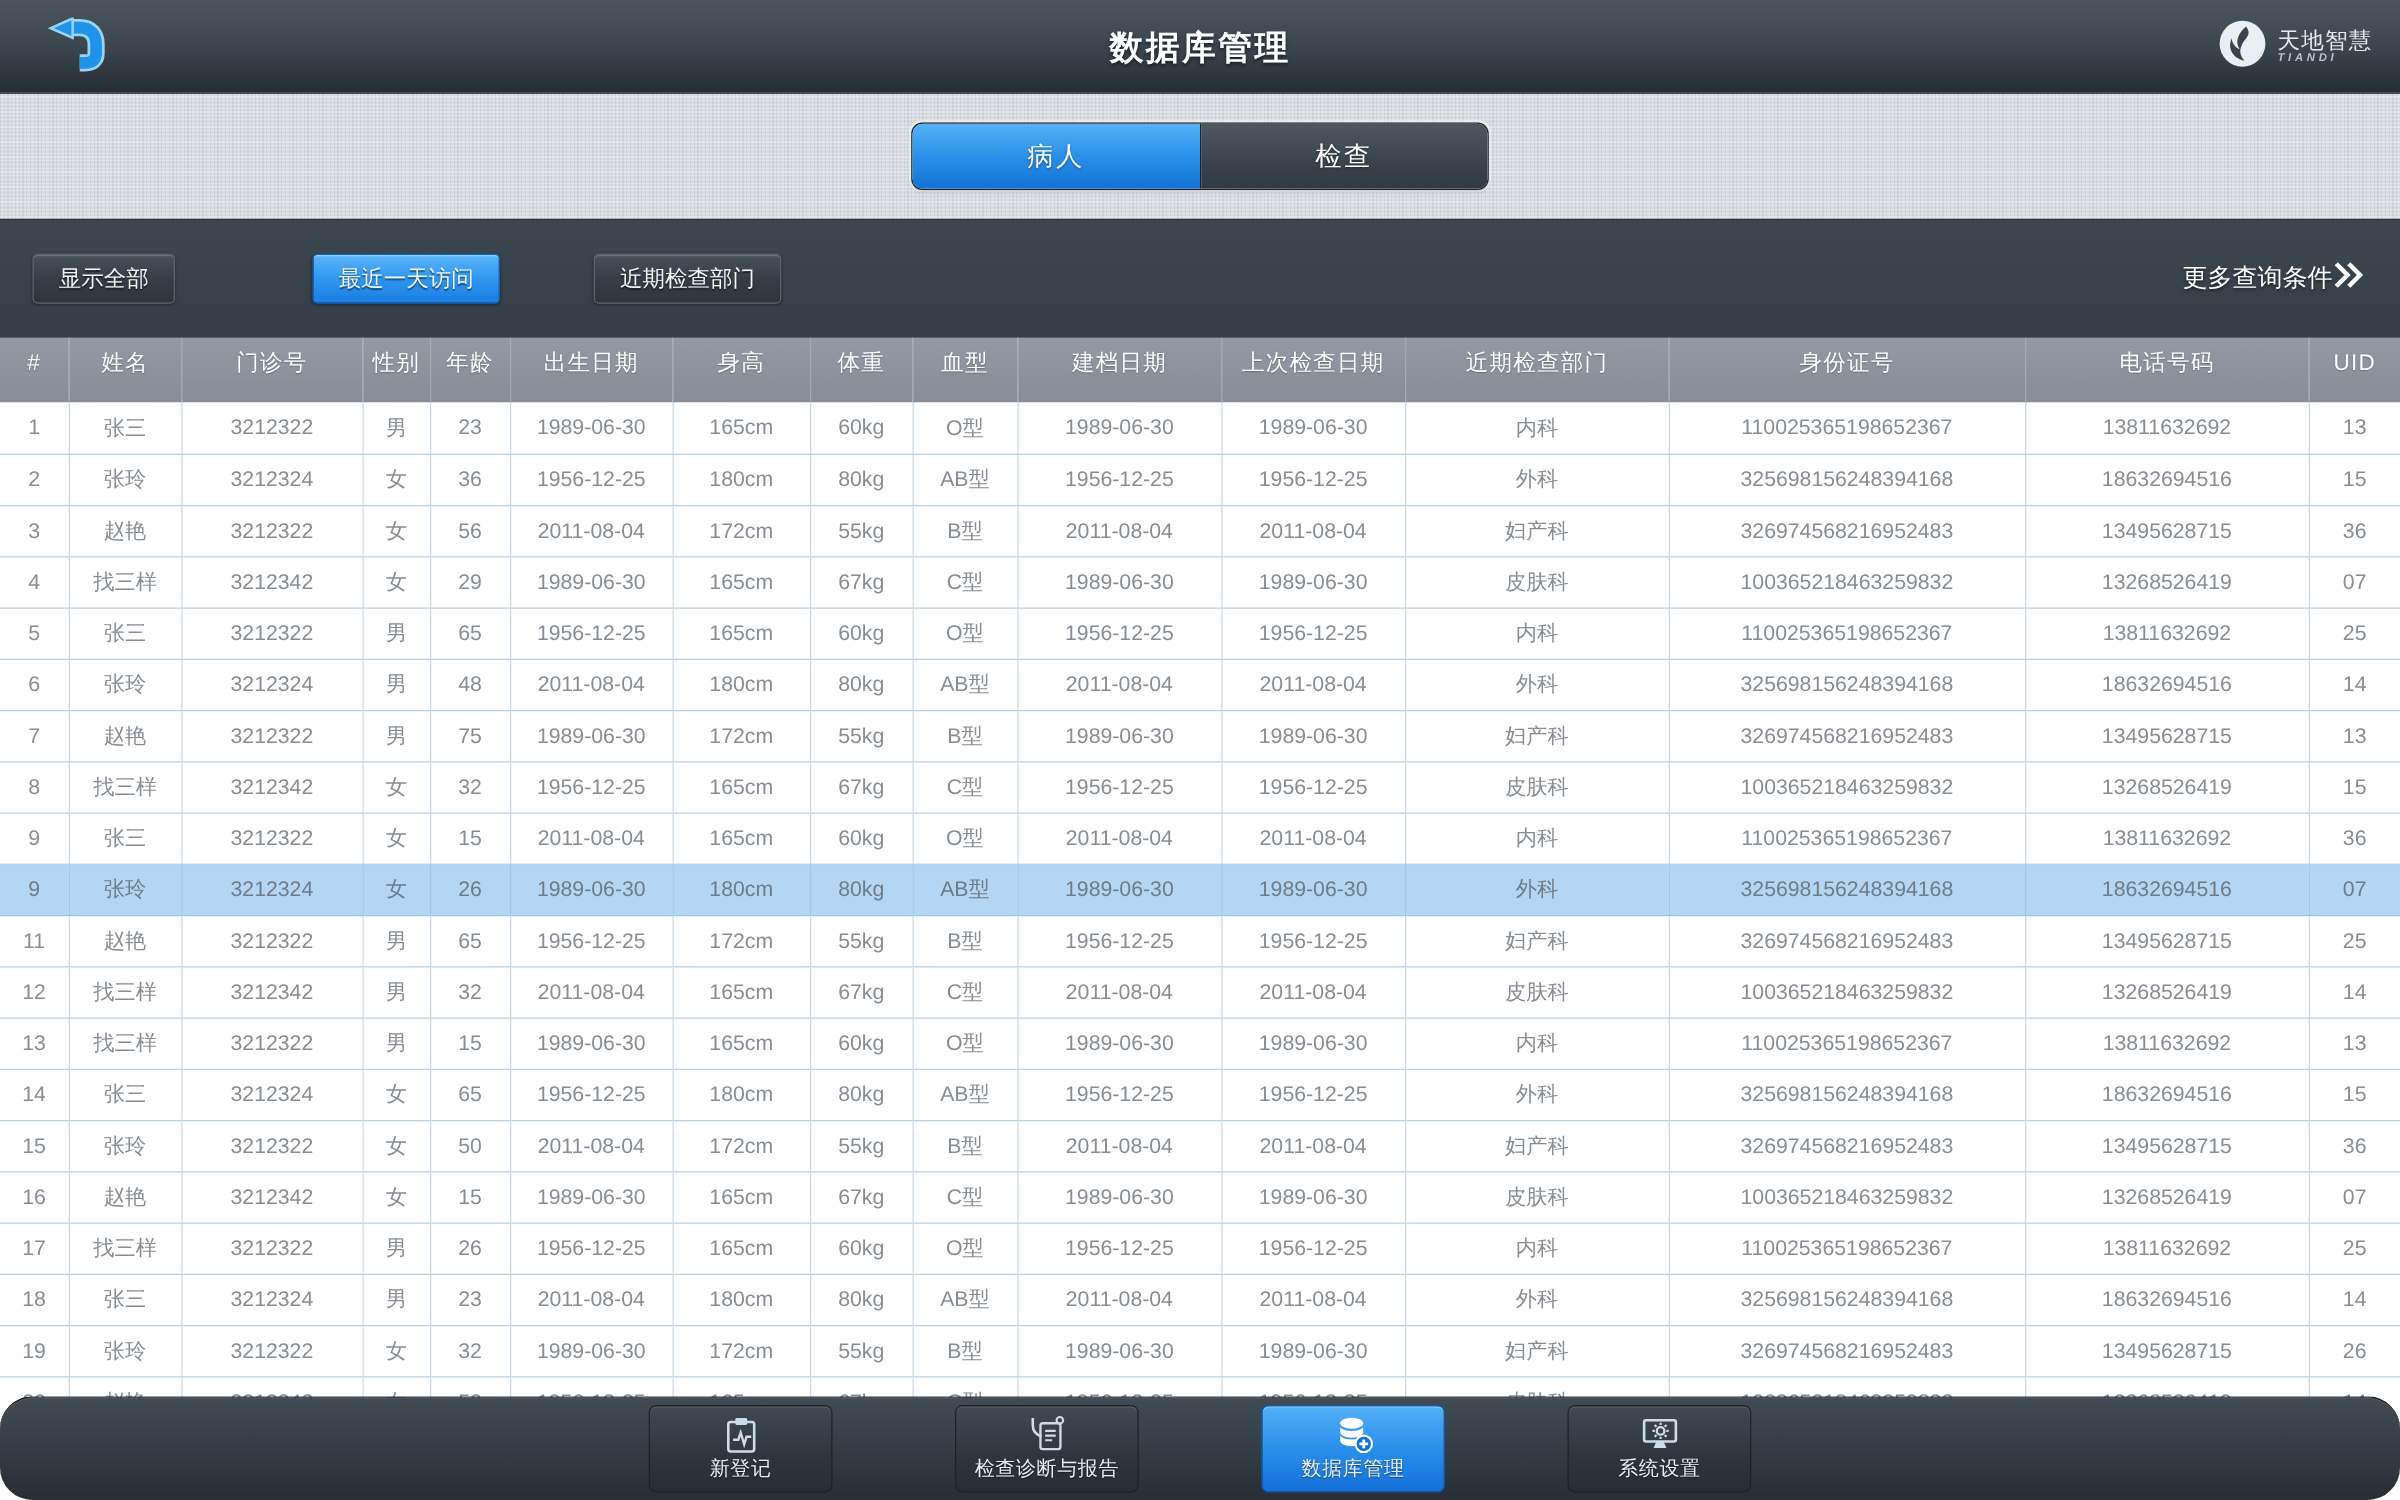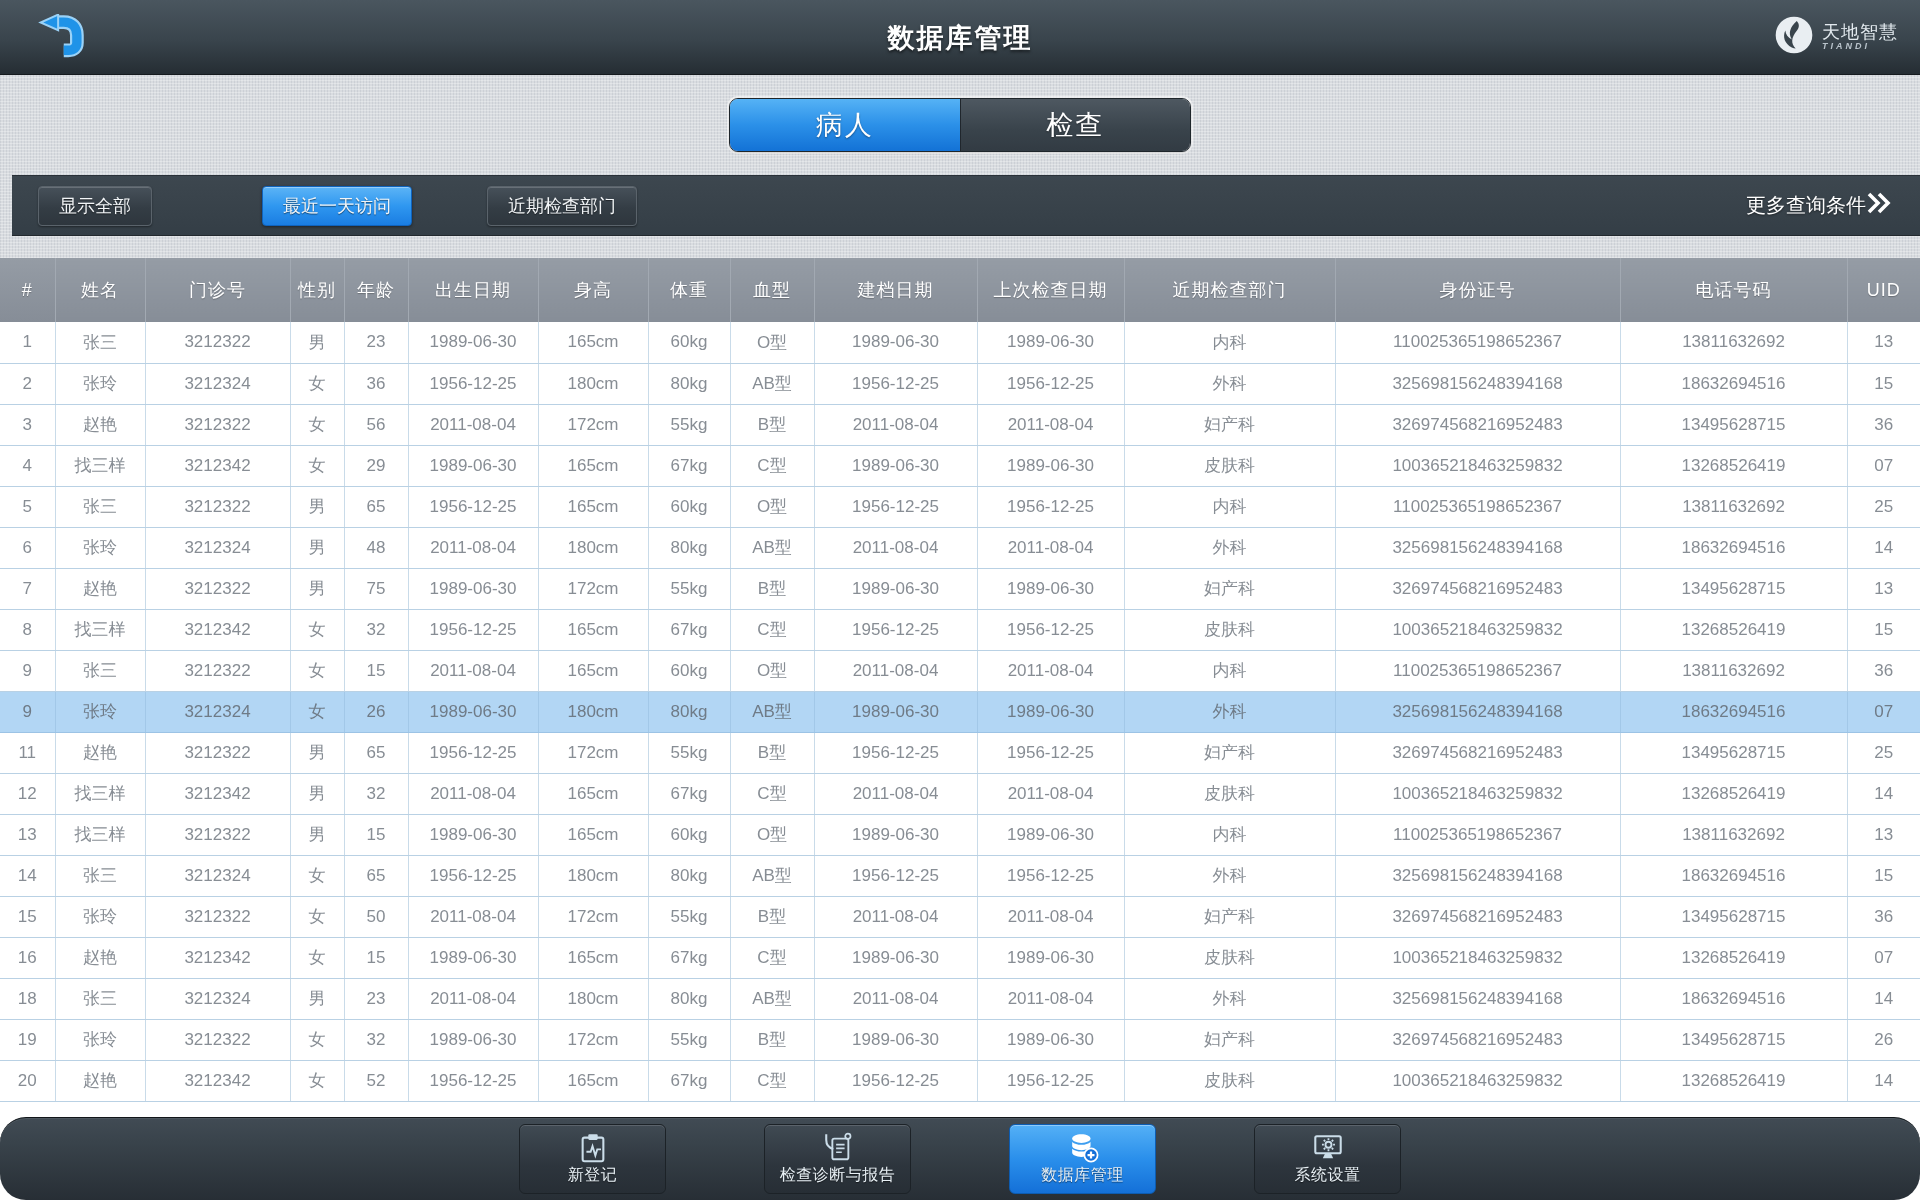--- a/index.html
+++ b/index.html
@@ -25,28 +25,28 @@
   .brand { position:absolute; right:22px; top:15px; display:flex; align-items:center; gap:8px; }
   .brand-text { display:flex; flex-direction:column; line-height:1.05; }
   .brand-name { color:#e3eaef; font-size:18px; font-weight:normal; letter-spacing:1px; }
   .brand-sub { color:#b9c3cb; font-size:9px; font-weight:bold; letter-spacing:3px; font-style:italic; }
 
   
   .tab-zone { position:absolute; top:75px; left:0; right:0; height:100px;
     display:flex; align-items:center; justify-content:center; }
   .seg-control { display:flex; width:462px; height:54px; border-radius:9px; overflow:hidden;
     border:1px solid #1f262b; box-shadow:0 0 0 2px rgba(255,255,255,.55), 0 1px 2px rgba(0,0,0,.35); }
-  .seg-btn { flex:1; border:none; cursor:pointer; color:#fff; font-size:27px; letter-spacing:2px;
+  .seg-btn { flex:1; border:none; cursor:pointer; color:#fff; font-size:21px; letter-spacing:2px;
     font-family:Liberation Mono, monospace; background:linear-gradient(#4e5861, #39434b 60%, #323b43);
     text-shadow:0 1px 2px rgba(0,0,0,.4); }
   .seg-btn + .seg-btn { border-left:1px solid #20262c; }
   .seg-btn.active { background:linear-gradient(#55b2f5, #2b90e8 50%, #1372d6); }
 
   
-  .filter-bar { position:absolute; top:175px; left:12px; right:0; height:61px;
+  .filter-bar { position:absolute; top:175px; left:0; right:0; height:95px;
     background:linear-gradient(#3d474f, #343e46); border-top:1px solid #2a3138;
     border-bottom:1px solid #23292e; display:flex; align-items:center; z-index:10;justify-content:center; }
   .filter-btn { height:40px; padding:0 20px; margin-left:26px; border-radius:4px;
     border:1px solid #5a636b; color:#f2f5f7; font-size:18px; font-family:inherit; cursor:pointer;
     background:linear-gradient(#47515a, #343d45 55%, #2e363d);
     box-shadow:inset 0 1px 0 rgba(255,255,255,.18), 0 1px 2px rgba(0,0,0,.4);
     text-shadow:0 1px 1px rgba(0,0,0,.5); }
   .filter-btn:nth-of-type(2) { margin-left:110px; }
   .filter-btn:nth-of-type(3) { margin-left:75px; }
   .filter-btn.active { border:1px solid #0f63bd;
@@ -450,20 +450,37 @@
             <td>67kg</td>
             <td>C型</td>
             <td>1989-06-30</td>
             <td>1989-06-30</td>
             <td>皮肤科</td>
             <td>100365218463259832</td>
             <td>13268526419</td>
             <td>07</td>
           </tr>
           <tr>
+            <td>17</td>
+            <td>找三样</td>
+            <td>3212322</td>
+            <td>男</td>
+            <td>26</td>
+            <td>1956-12-25</td>
+            <td>165cm</td>
+            <td>60kg</td>
+            <td>O型</td>
+            <td>1956-12-25</td>
+            <td>1956-12-25</td>
+            <td>内科</td>
+            <td>110025365198652367</td>
+            <td>13811632692</td>
+            <td>25</td>
+          </tr>
+          <tr>
             <td>18</td>
             <td>张三</td>
             <td>3212324</td>
             <td>男</td>
             <td>23</td>
             <td>2011-08-04</td>
             <td>180cm</td>
             <td>80kg</td>
             <td>AB型</td>
             <td>2011-08-04</td>

